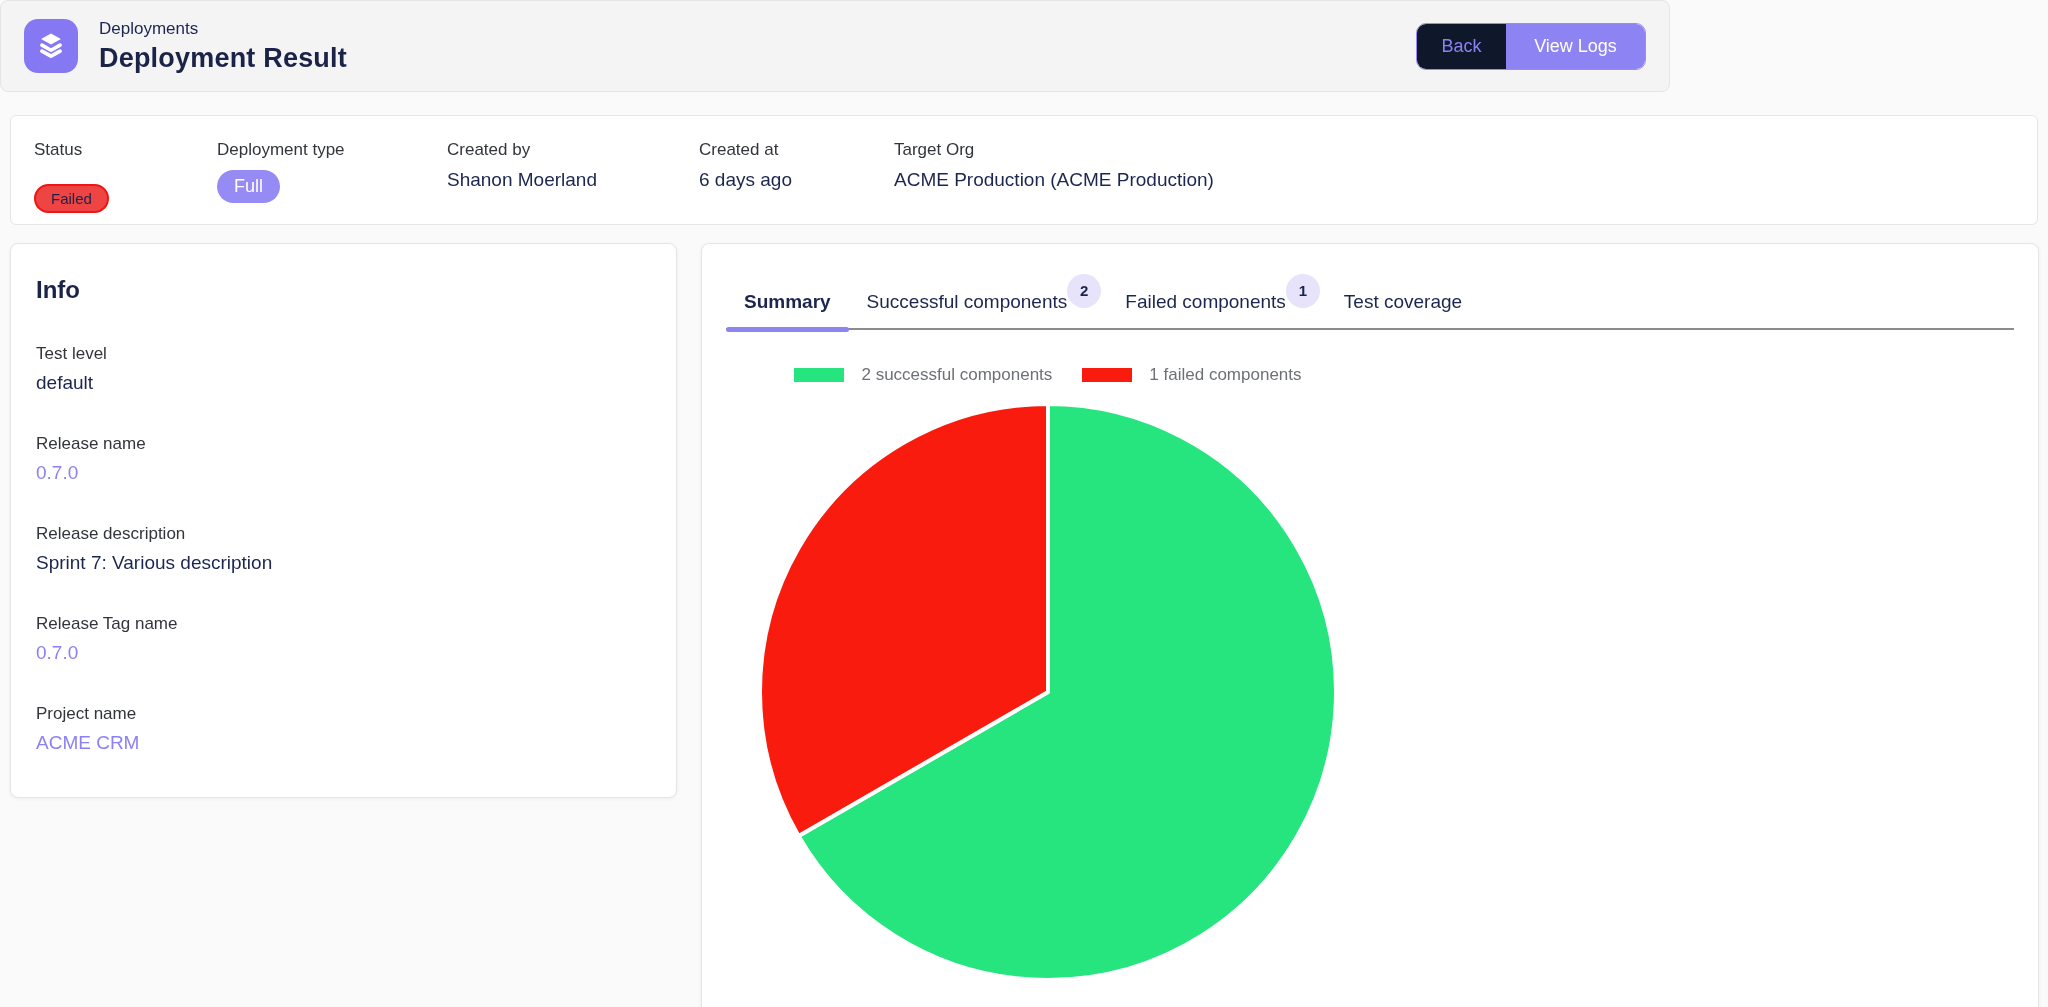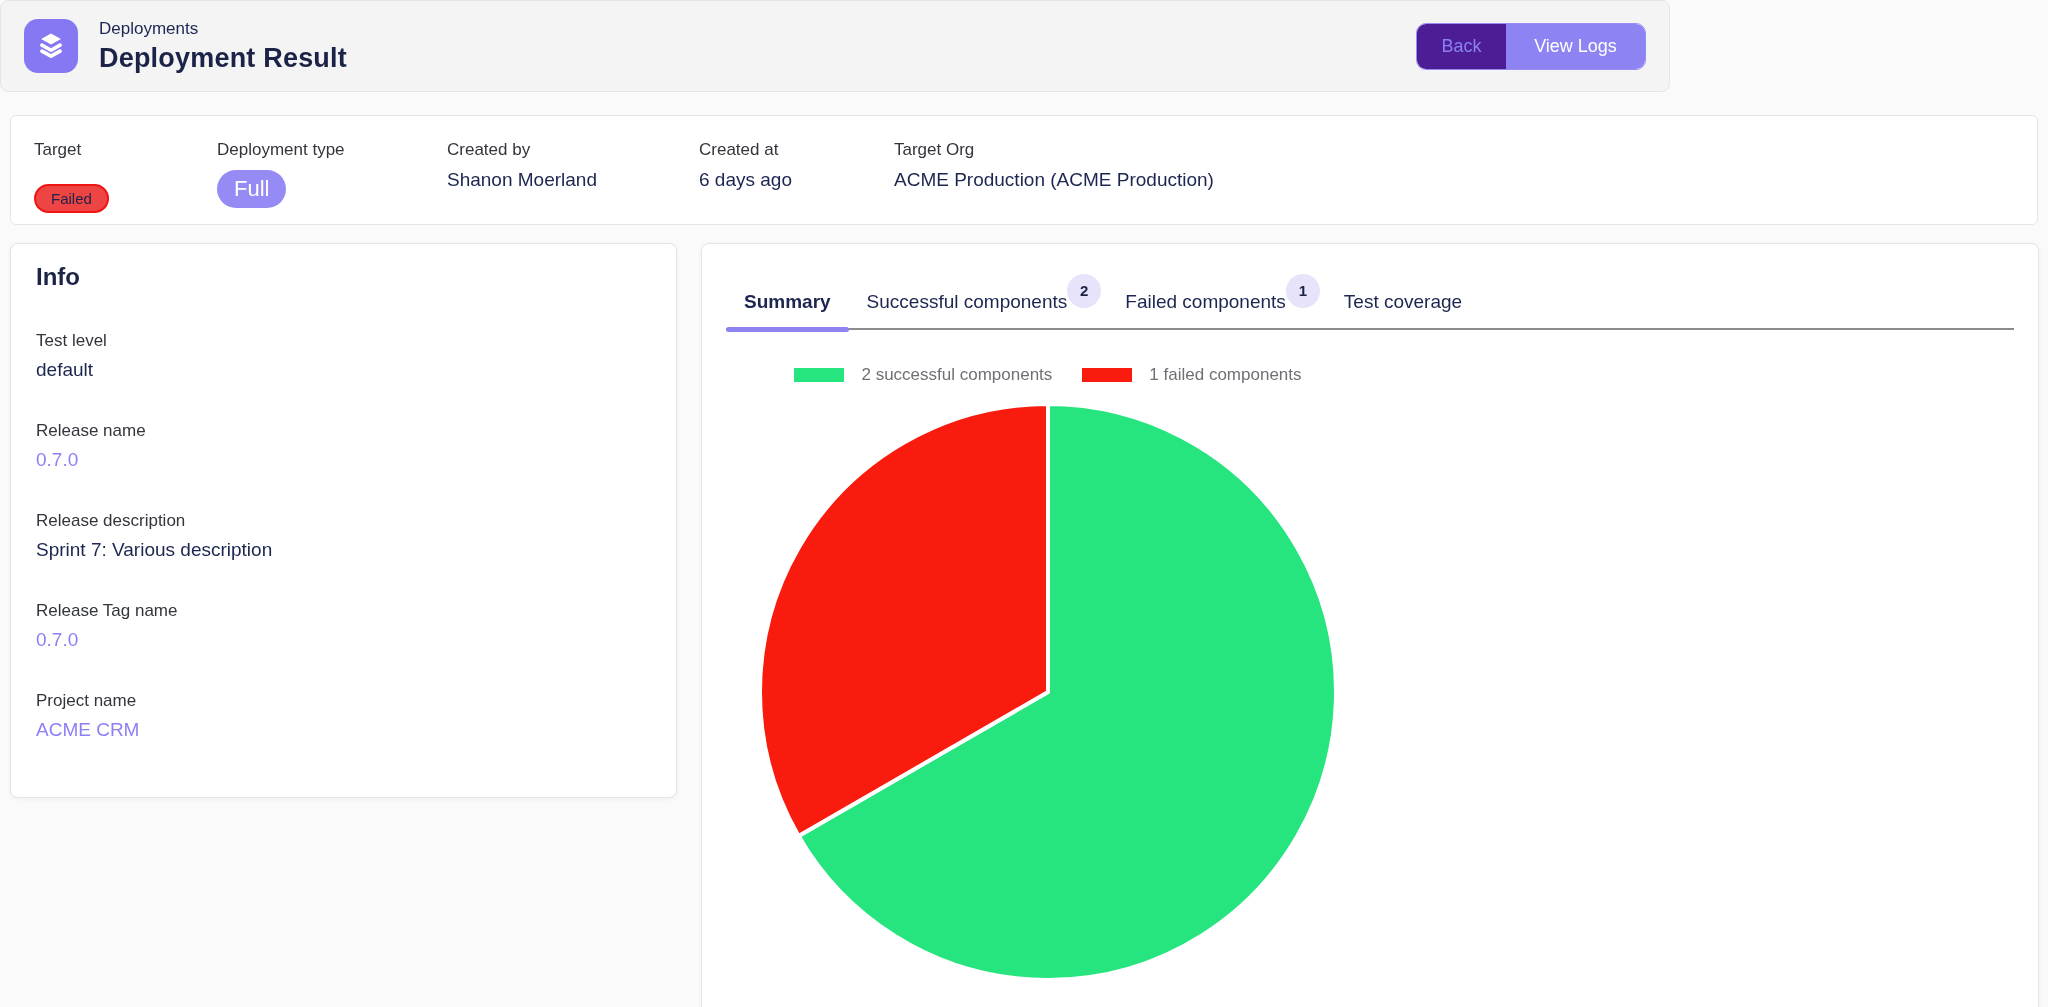--- a/index.html
+++ b/index.html
@@ -38,21 +38,21 @@
   .page-title  { font-size: 27px; font-weight: 700; color: #1b2347; letter-spacing: .2px; }
   .btn-group {
     margin-left: auto;
     display: flex; height: 47px;
     border: 1px solid #978cf3;
     border-radius: 10px;
     overflow: hidden;
     background: #ffffff;
   }
   .btn { font-size: 18px; display: flex; align-items: center; justify-content: center; cursor: pointer; font-family: inherit; border: none; }
-  .btn-back { width: 89px; background: #4c1d95; color: #8b80f4; }
+  .btn-back { width: 89px; background: #0f172a; color: #8b80f4; }
   .btn-viewlogs { width: 139px; background: #8d83f3; color: #ffffff; }
 
   
   .meta-card {
     left: 10px; top: 115px; width: 2028px; height: 110px;
     border-radius: 6px;
     display: grid;
     grid-template-columns: 183px 230px 252px 195px auto;
     align-content: start;
     padding: 24px 0 0 23px;
@@ -63,33 +63,33 @@
     display: inline-block;
     font-size: 15px; color: #1b2347;
     background: #ef4444;
     border: 2px solid #ee1512;
     border-radius: 999px;
     padding: 4px 15px;
     margin-top: 15px;
   }
   .badge-full {
     display: inline-block;
-    font-size: 22px; color: #ffffff;
+    font-size: 18px; color: #ffffff;
     background: #968bf4;
     border-radius: 999px;
     padding: 6px 17px;
     margin-top: 1px;
   }
 
   
   .info-card {
     left: 10px; top: 243px; width: 667px; height: 555px;
     border-radius: 8px;
     box-shadow: 0 1px 4px rgba(0,0,0,.05);
-    padding: 19px 25px 0 25px;
+    padding: 32px 25px 0 25px;
   }
   .info-title { font-size: 24px; font-weight: 700; color: #1b2347; margin-bottom: 40px; }
   .info-field { margin-bottom: 40px; }
   .info-label { font-size: 17px; color: #33353c; margin-bottom: 8px; }
   .info-value { font-size: 19px; color: #1c2650; }
   .info-value.link { color: #8b80f5; cursor: pointer; }
 
   
   .result-card {
     left: 701px; top: 243px; width: 1338px; height: 790px;
@@ -150,21 +150,21 @@
     <div class="page-title">Deployment Result</div>
   </div>
   <div class="btn-group">
     <button class="btn btn-back">Back</button>
     <button class="btn btn-viewlogs">View Logs</button>
   </div>
 </header>
 
 <section class="card meta-card">
   <div>
-    <div class="meta-label">Target</div>
+    <div class="meta-label">Status</div>
     <span class="badge-failed">Failed</span>
   </div>
   <div>
     <div class="meta-label">Deployment type</div>
     <span class="badge-full">Full</span>
   </div>
   <div>
     <div class="meta-label">Created by</div>
     <div class="meta-value">Shanon Moerland</div>
   </div>

